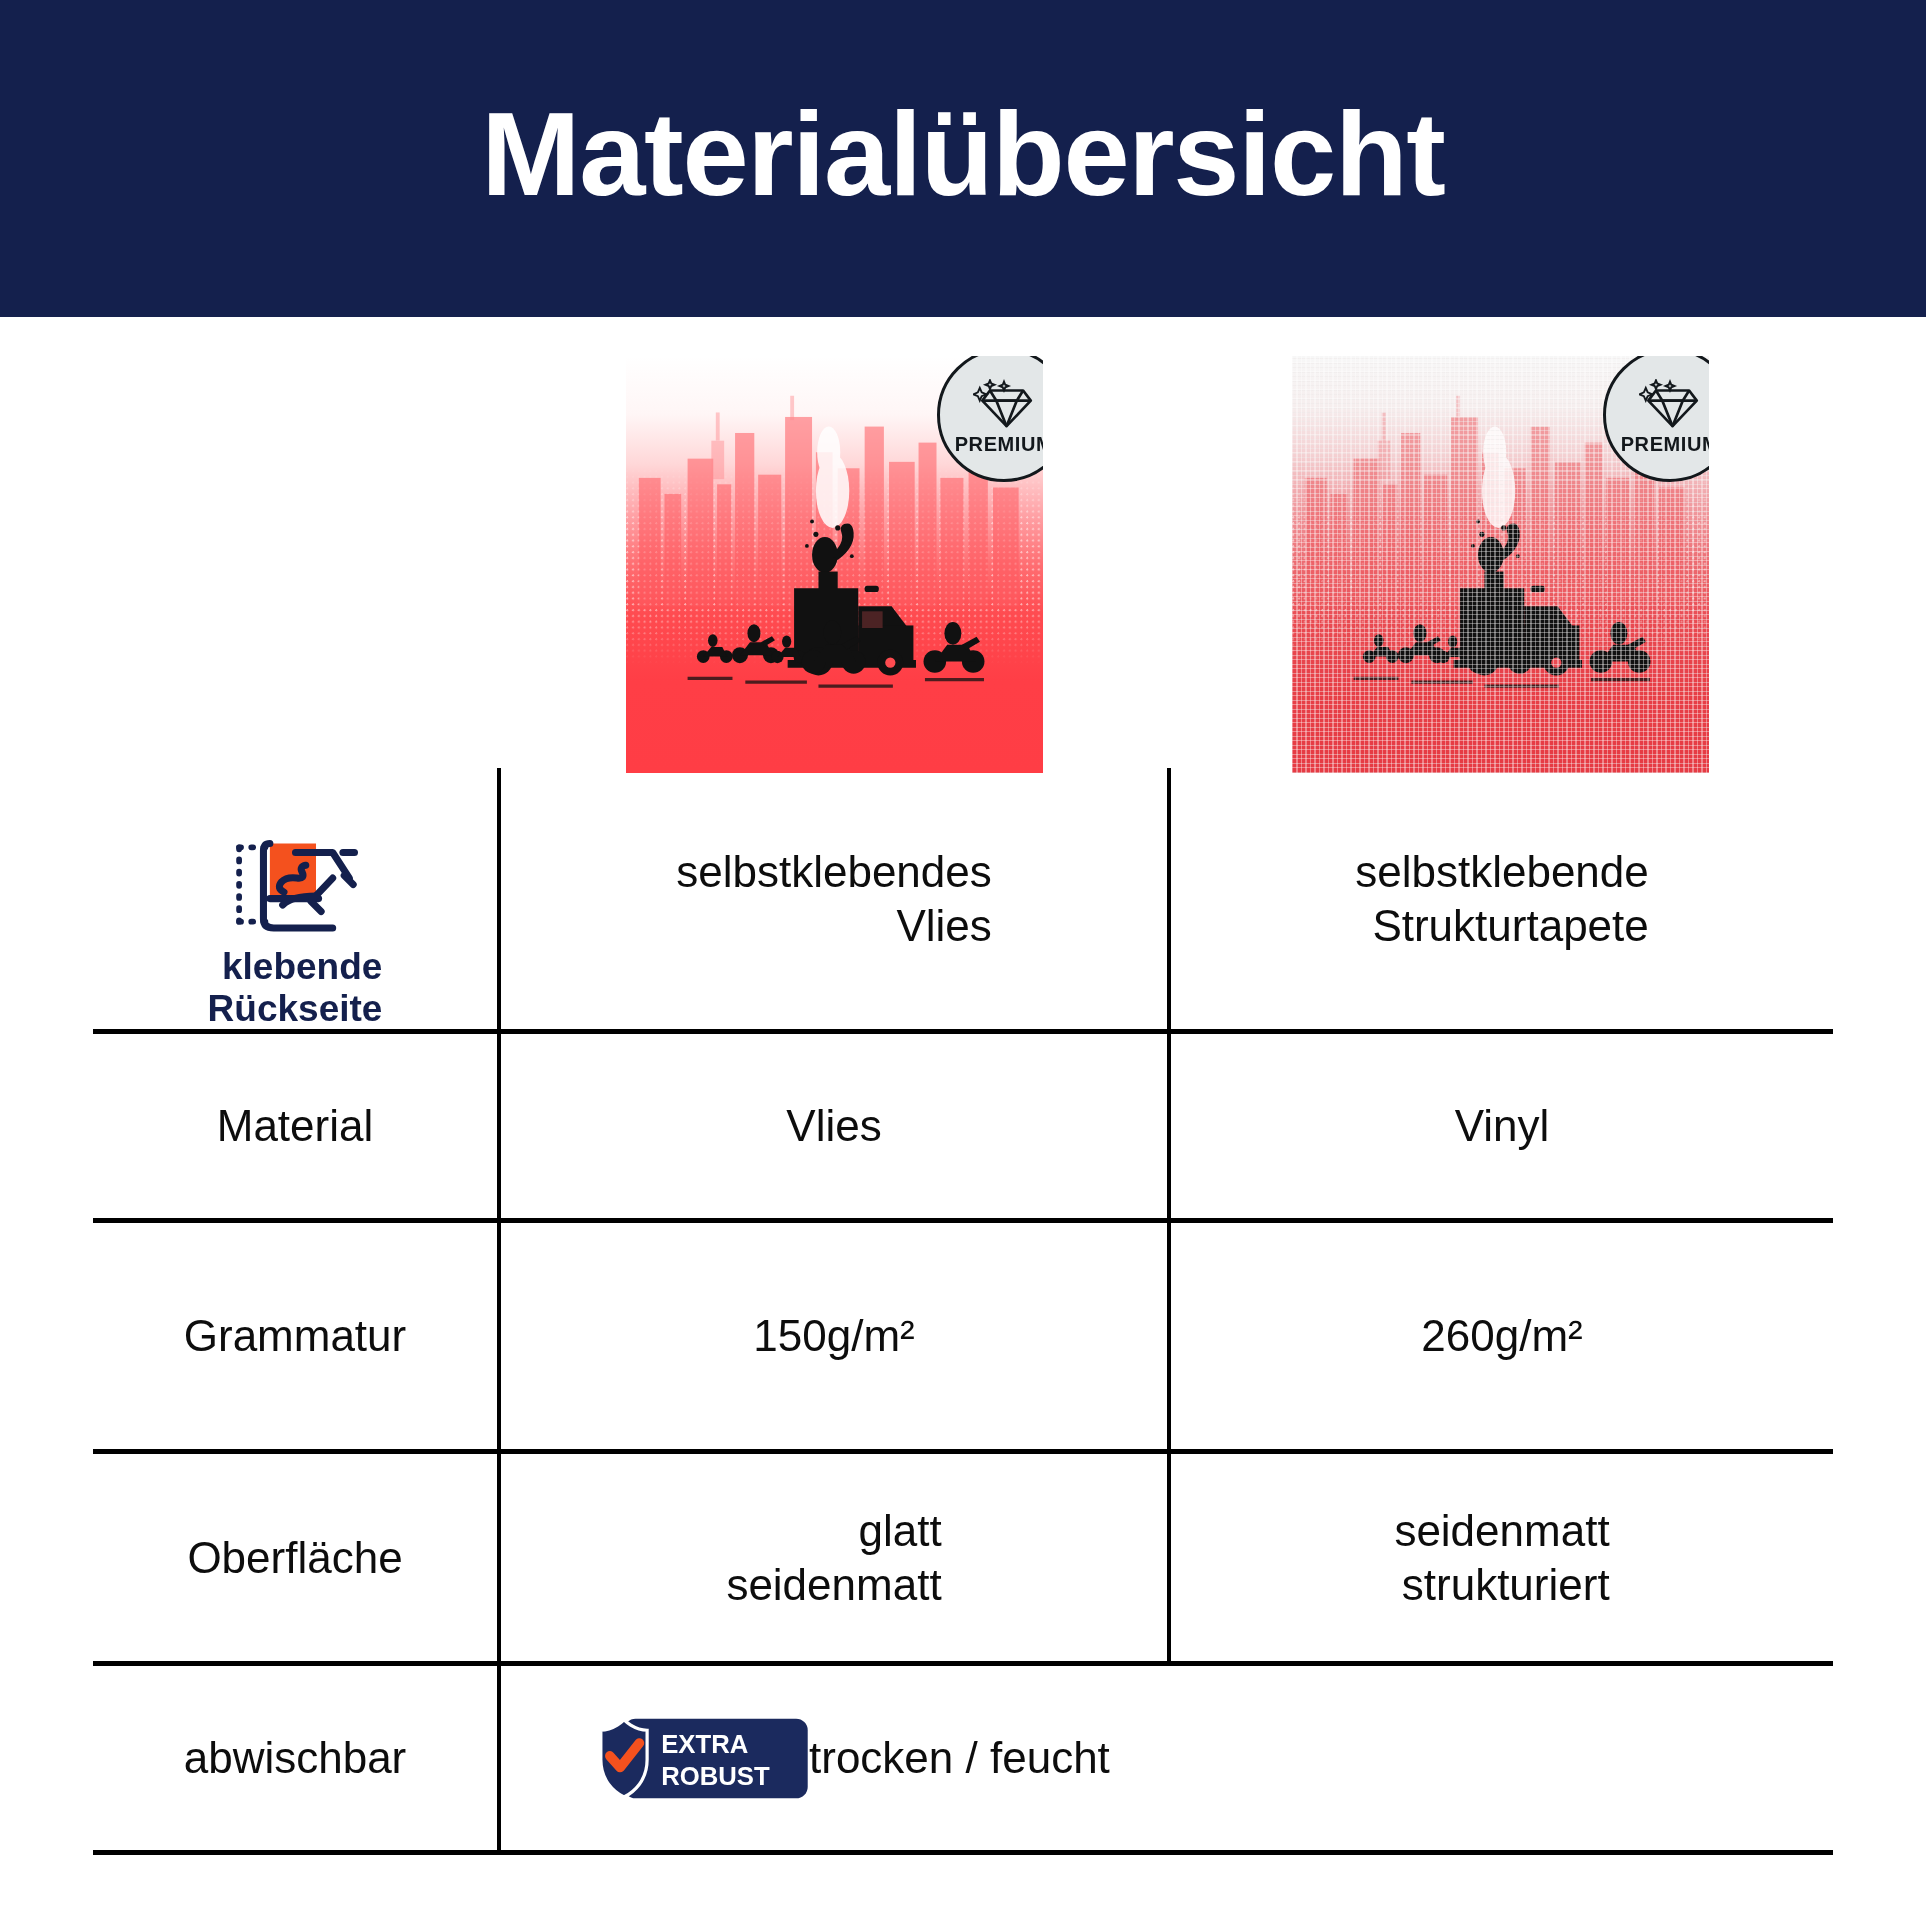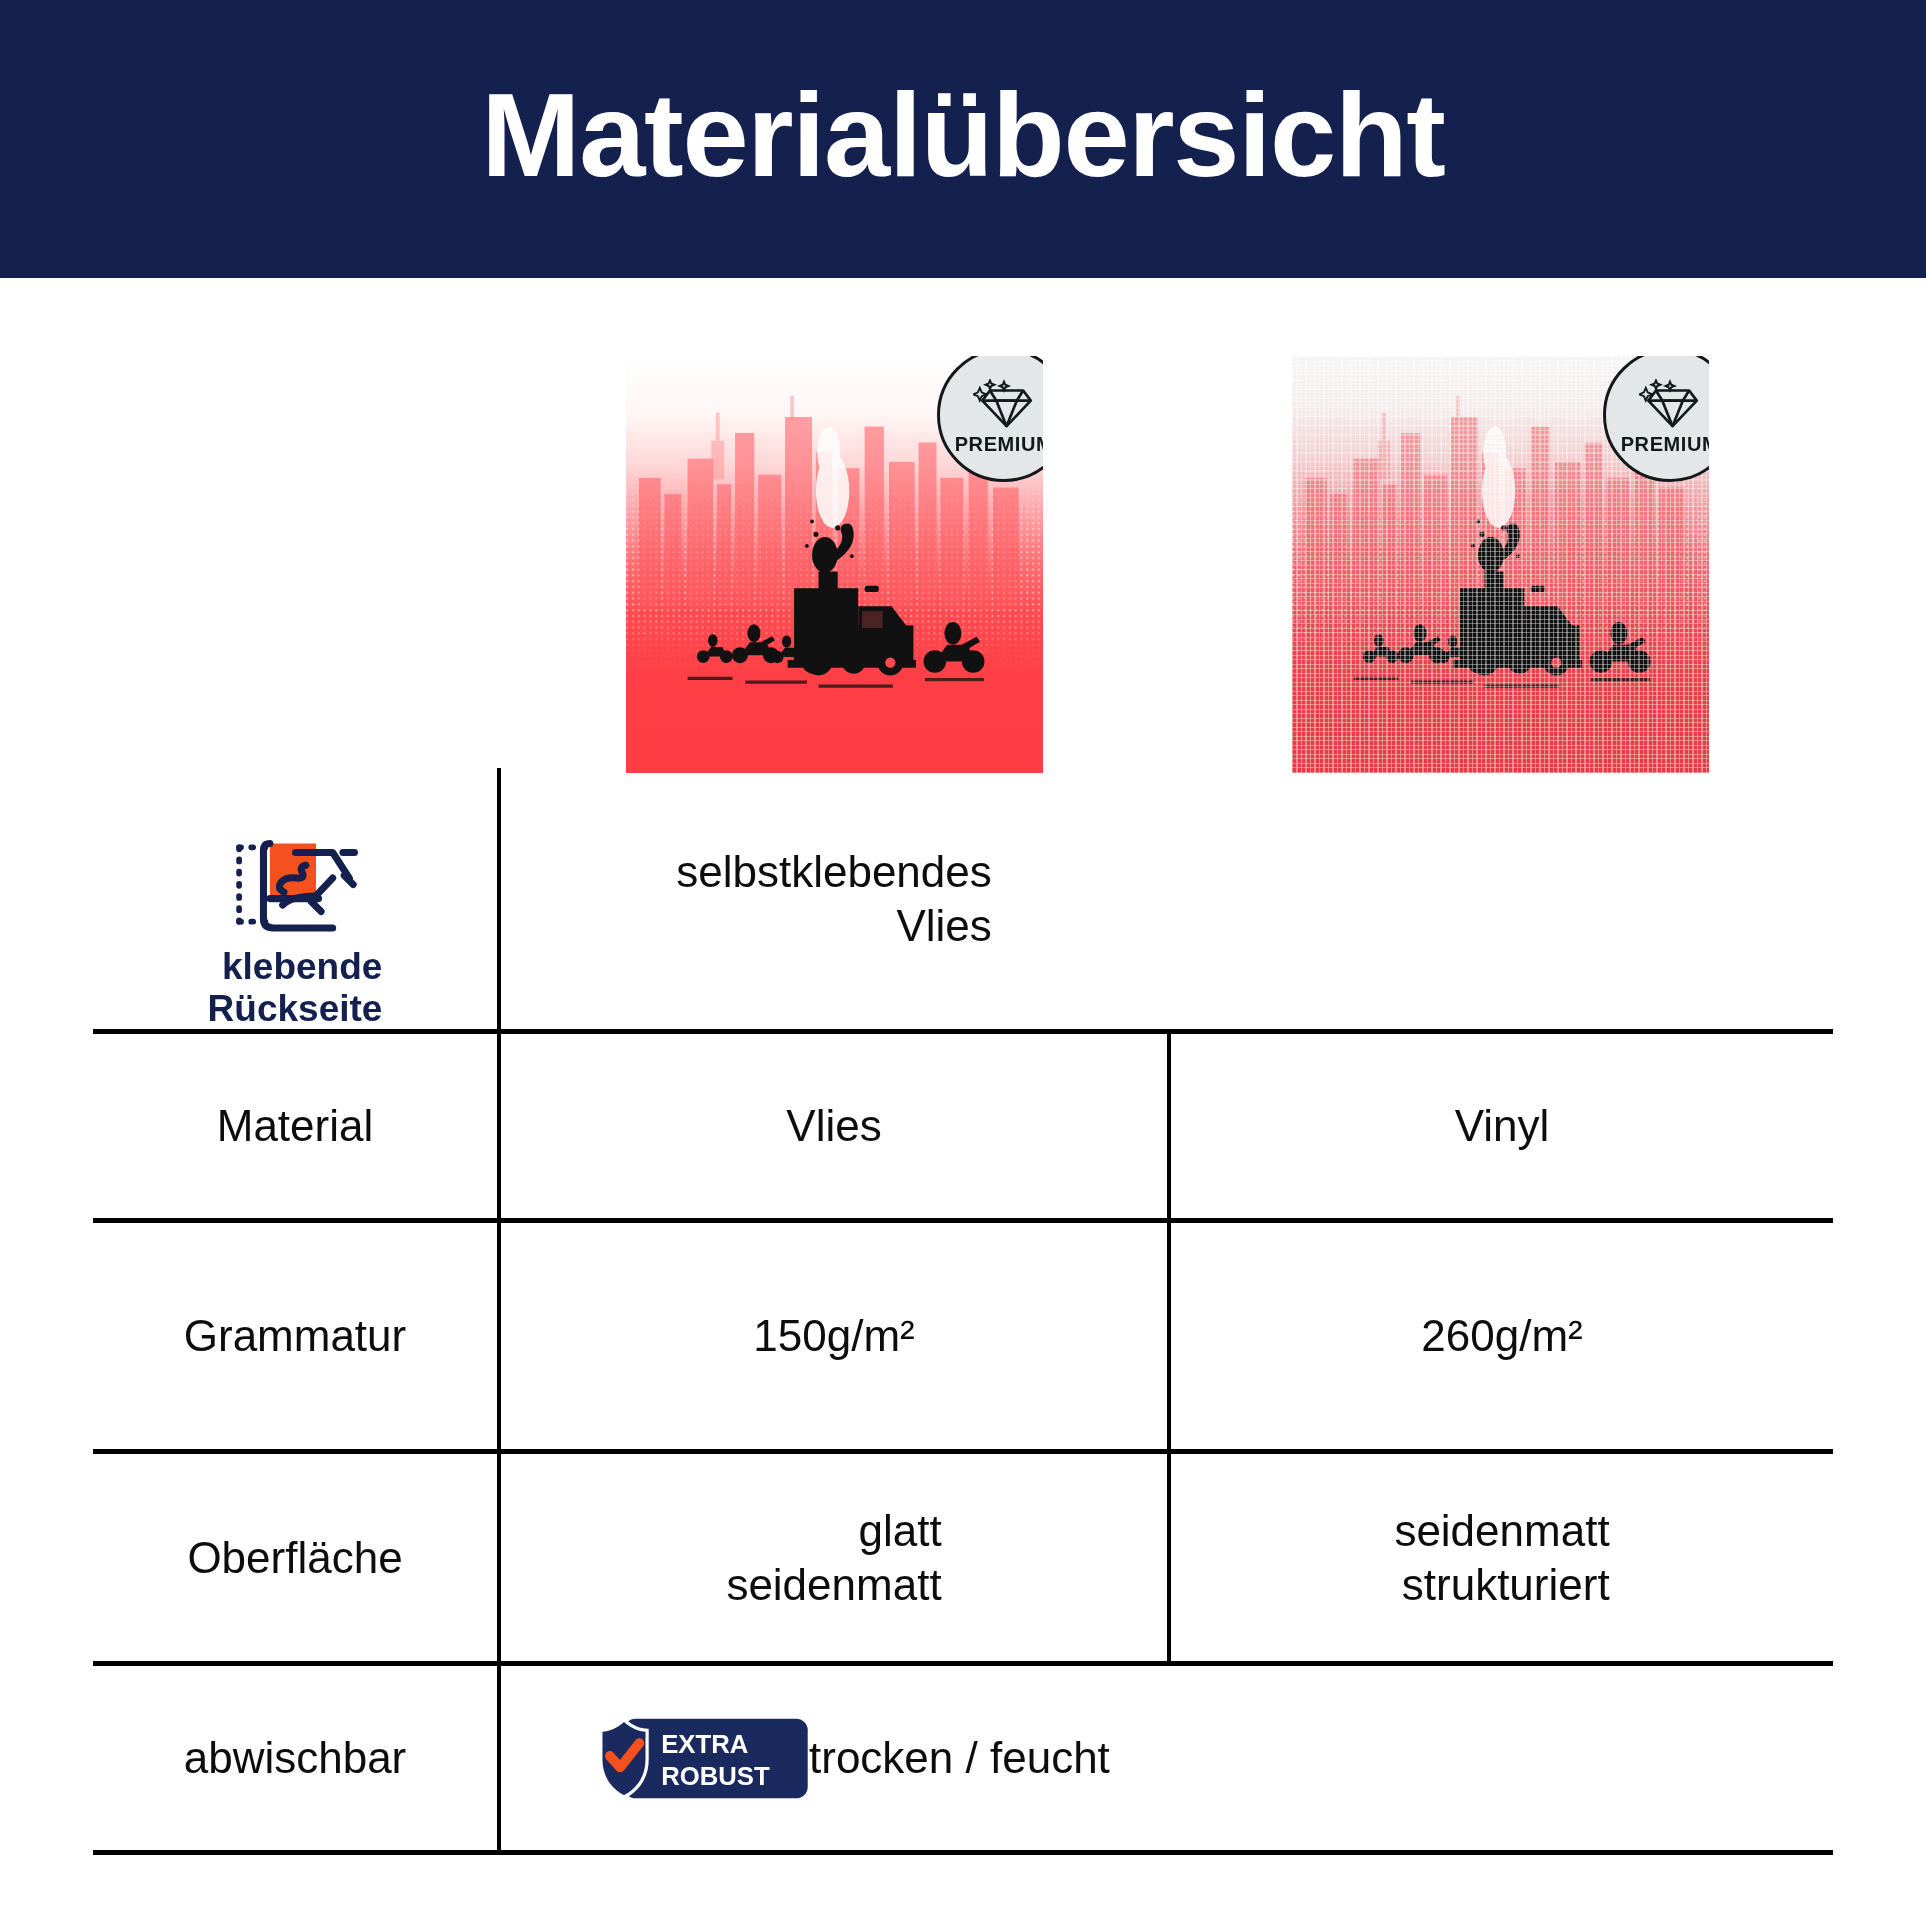--- a/index.html
+++ b/index.html
@@ -13,21 +13,21 @@
     font-family: "Liberation Sans", sans-serif;
     overflow: hidden;
     position: relative;
   }
 
   
   #header {
     position: absolute;
     left: 0; top: 0;
     width: 1926px;
-    height: 278px;
+    height: 317px;
     background: #14204d;
     display: flex;
     align-items: center;
     justify-content: center;
   }
   #header-title {
     color: #ffffff;
     font-size: 119px;
     font-weight: 700;
     letter-spacing: -1.3px;
@@ -486,20 +486,26 @@
       </div>
     </div>
 
     <div class="cell cell-a">
       <div>
         <span class="two-line">selbstklebendes</span>
         <span class="two-line">Vlies</span>
       </div>
     </div>
 
+    <div class="cell cell-b">
+      <div>
+        <span class="two-line">selbstklebende</span>
+        <span class="two-line">Strukturtapete</span>
+      </div>
+    </div>
   </div>
 
   <div class="trow row-1">
     <div class="cell cell-label">Material</div>
     <div class="cell cell-a">Vlies</div>
     <div class="cell cell-b">Vinyl</div>
   </div>
 
   <div class="trow row-2">
     <div class="cell cell-label">Grammatur</div>

